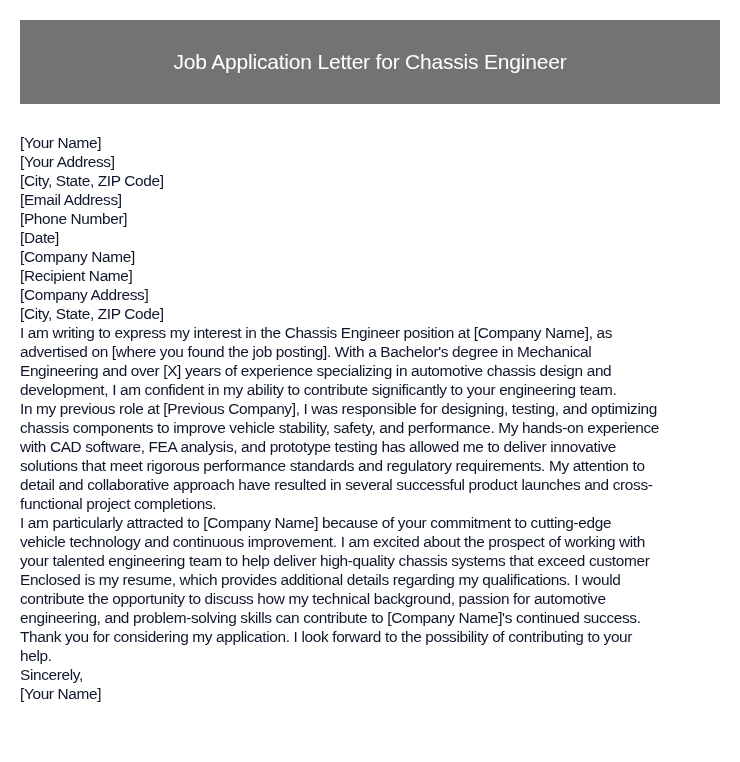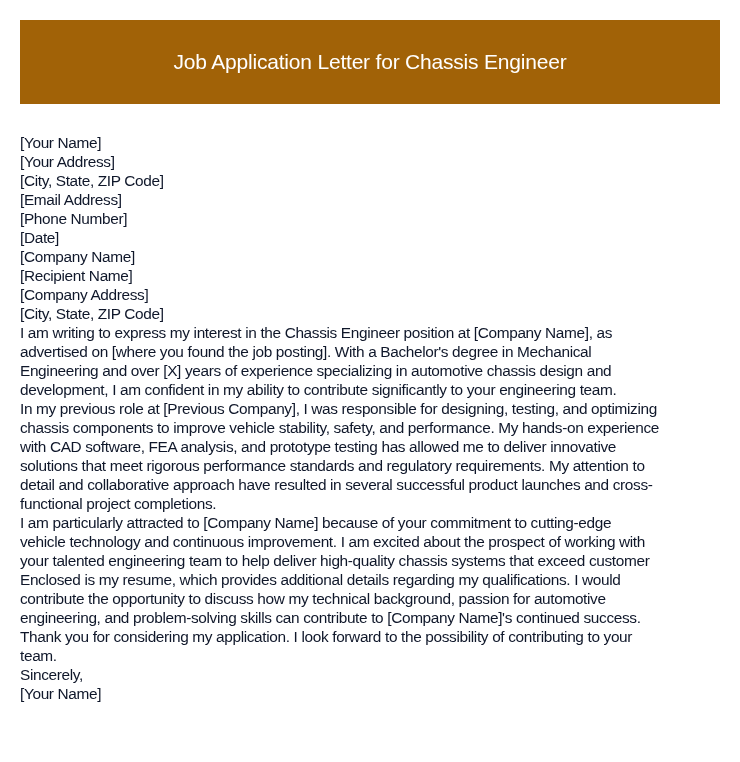--- a/index.html
+++ b/index.html
@@ -1,19 +1,19 @@
 <!DOCTYPE html>
 <html><head>
 <meta charset="utf-8">
 <style>
   html, body { margin: 0; padding: 0; background: #ffffff; }
   body { width: 740px; height: 762px; position: relative; overflow: hidden; }
   .header {
     position: absolute; left: 20px; top: 20px; width: 700px; height: 84px;
-    background: #a16207; display: flex; align-items: center; justify-content: center;
+    background: #737373; display: flex; align-items: center; justify-content: center;
   }
   .title {
     color: #ffffff; font-family: "Liberation Sans", sans-serif; font-size: 21px;
     margin: 0; font-weight: normal; letter-spacing: -0.2px;
   }
   .letter {
     position: absolute; left: 20px; top: 133px; width: 700px;
     font-family: "Liberation Sans", sans-serif; font-size: 15.4px; line-height: 19px;
     color: #0f172a; letter-spacing: -0.35px;
   }
@@ -65,18 +65,18 @@
   </div>
 
   <div>
     <div class="line">Enclosed is my resume, which provides additional details regarding my qualifications. I would</div>
     <div class="line">contribute the opportunity to discuss how my technical background, passion for automotive</div>
     <div class="line">engineering, and problem-solving skills can contribute to [Company Name]'s continued success.</div>
   </div>
 
   <div>
     <div class="line">Thank you for considering my application. I look forward to the possibility of contributing to your</div>
-    <div class="line">team.</div>
+    <div class="line">help.</div>
   </div>
 
   <div class="line">Sincerely,</div>
   <div class="line">[Your Name]</div>
 </div>
 
 </body></html>

